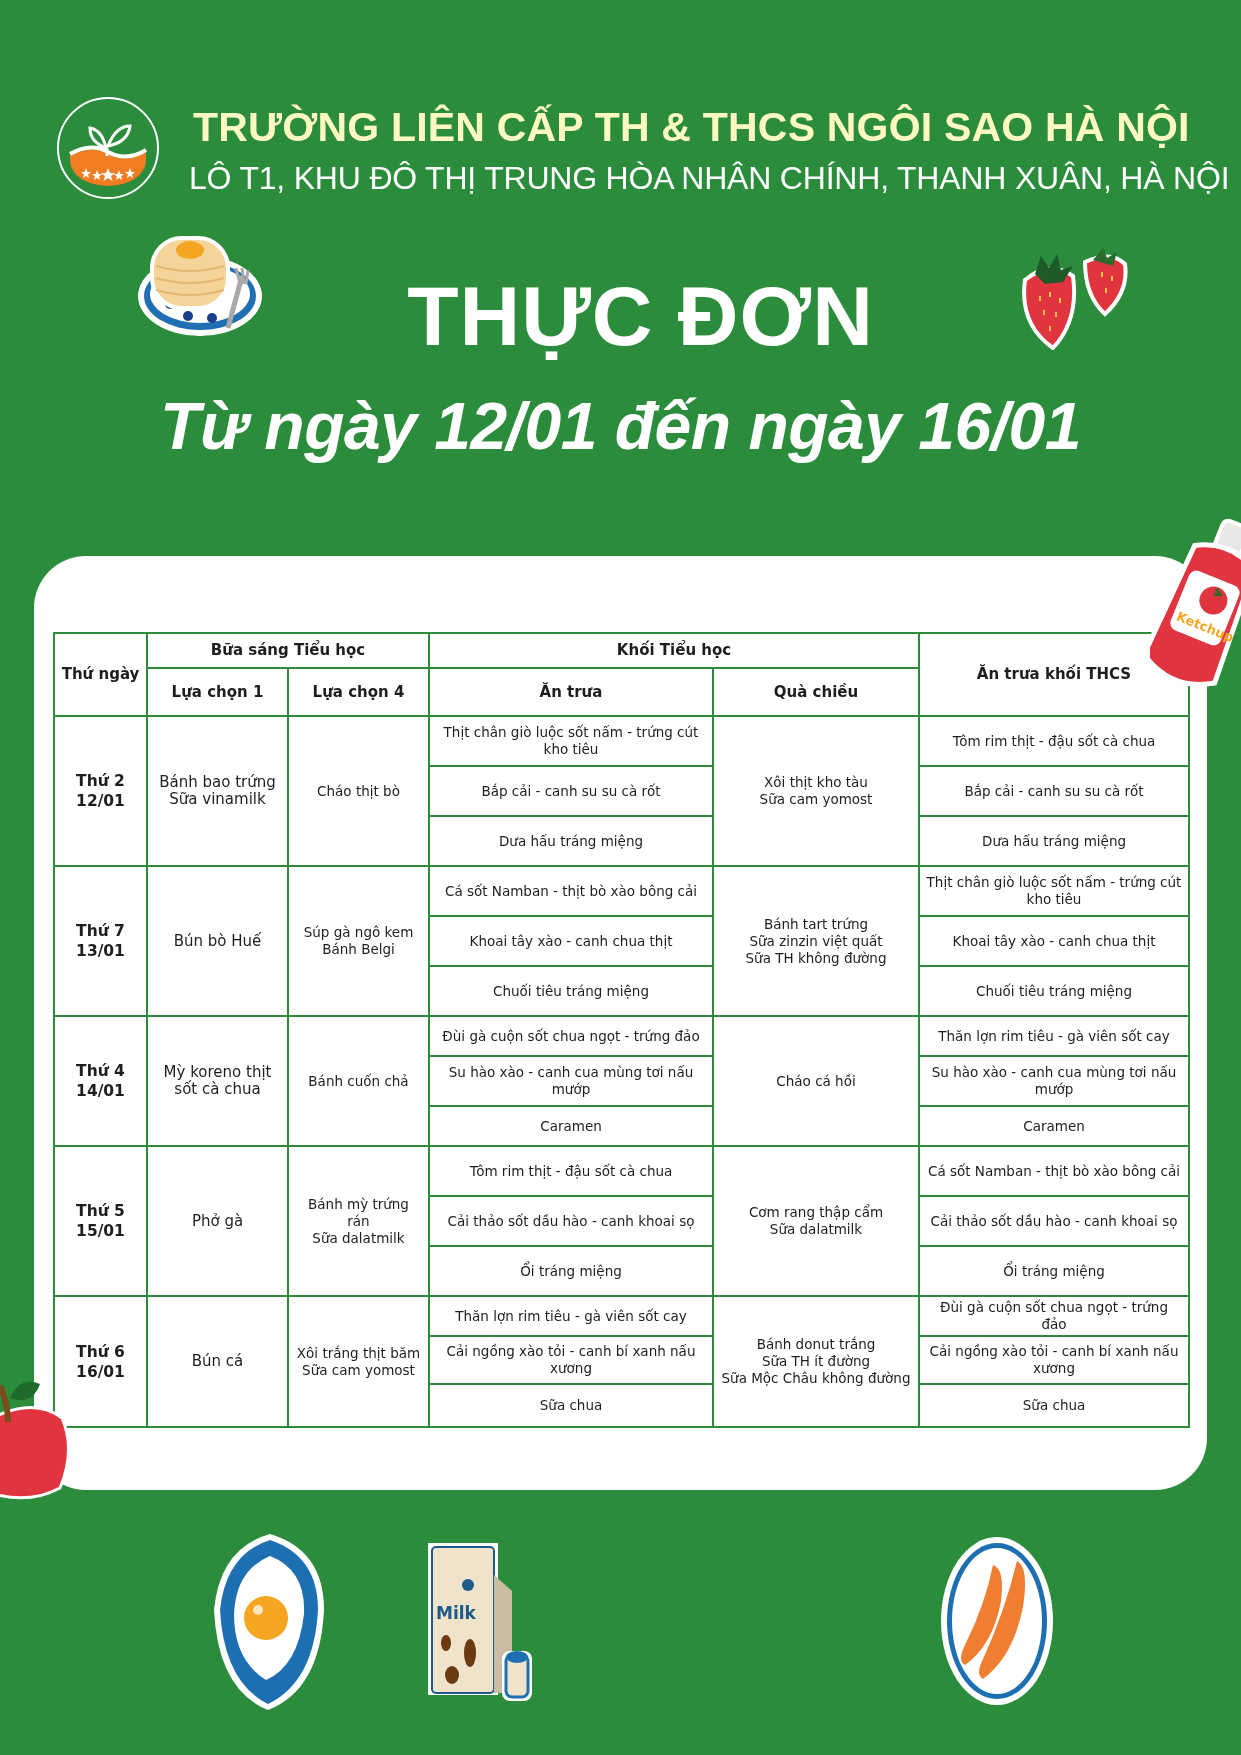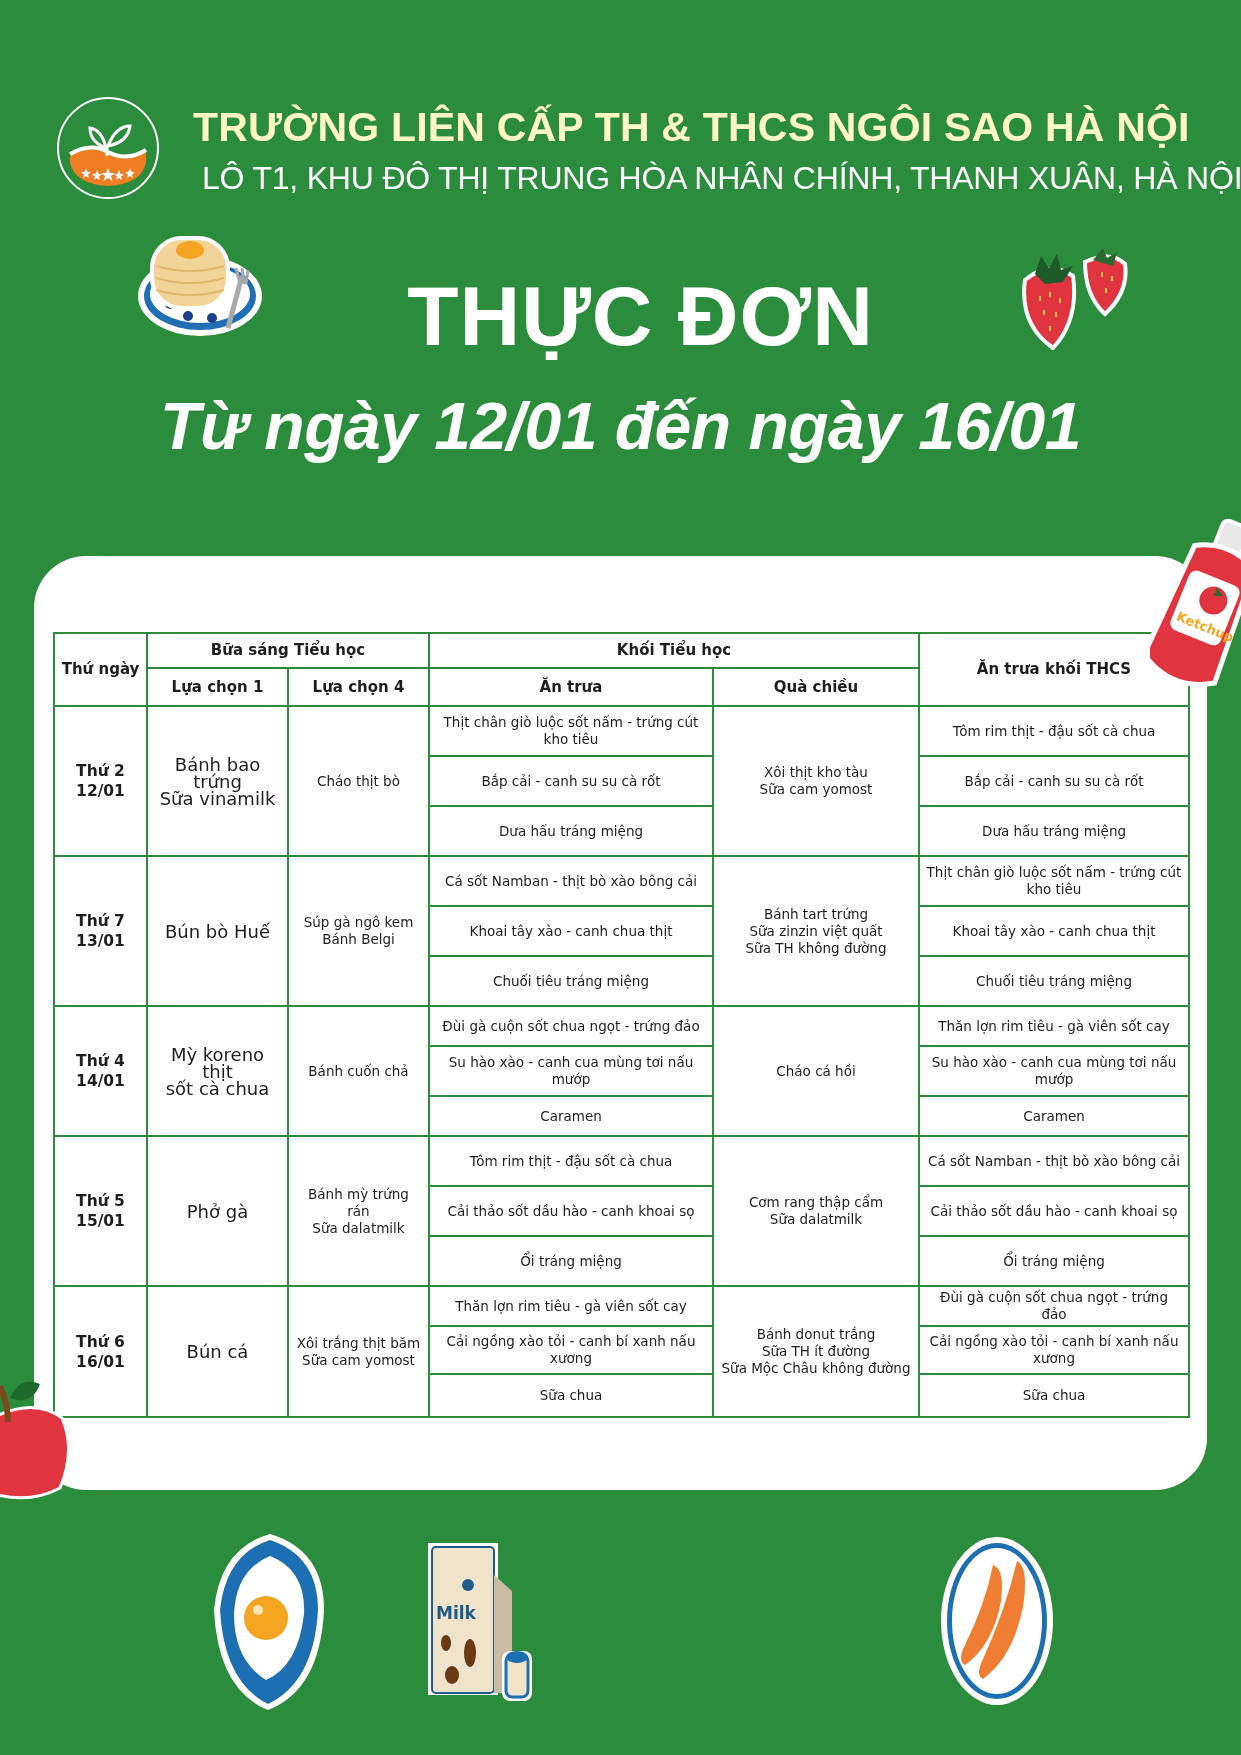--- a/index.html
+++ b/index.html
@@ -14,21 +14,21 @@
   .abs { position: absolute; }
 
   
   .logo { left: 56px; top: 96px; width: 104px; height: 104px; }
   .school-name {
     left: 193px; top: 104px; width: 1010px;
     color: #fef9c3; font-family: "Liberation Sans", sans-serif;
     font-weight: bold; font-size: 41px; letter-spacing: 0.2px; white-space: nowrap;
   }
   .school-address {
-    left: 202px; top: 160px; width: 1010px;
+    left: 189px; top: 160px; width: 1010px;
     color: #fff; font-family: "Liberation Sans", sans-serif;
     font-size: 32px; white-space: nowrap; letter-spacing: -0.2px;
   }
   .title {
     left: 0; top: 268px; width: 1241px; text-align: center;
     color: #fff; font-family: "Liberation Sans", sans-serif;
     font-weight: bold; font-size: 84px; letter-spacing: 1px; margin-left: 20px;
   }
   .subtitle {
     left: 0; top: 388px; width: 1241px; text-align: center;
@@ -51,23 +51,23 @@
   .menu-table td, .menu-table th {
     border: 2.5px solid #2f8a3c;
     text-align: center; vertical-align: middle;
     font-family: "DejaVu Sans", sans-serif;
     font-size: 13.5px; line-height: 17px;
     padding: 2px 6px; color: #1e1e1e;
     white-space: pre-line;
   }
   .menu-table th { font-weight: bold; font-size: 15px; }
   .menu-table .day { font-weight: bold; font-size: 15.5px; line-height: 20px; }
-  .menu-table .bf { font-size: 18px; margin-left: 13px; }
+  .menu-table .bf { font-size: 15px; margin-left: 13px; }
   .hrow1 { height: 35px; }
-  .hrow2 { height: 38px; }
+  .hrow2 { height: 48px; }
 
   
   .deco { position: absolute; }
 </style>
 </head>
 <body>
 
 <div class="abs logo">
   <svg width="104" height="104" viewBox="0 0 104 104">
     <circle cx="52" cy="52" r="50" fill="#2b8c3b" stroke="#fff" stroke-width="2"></circle>

